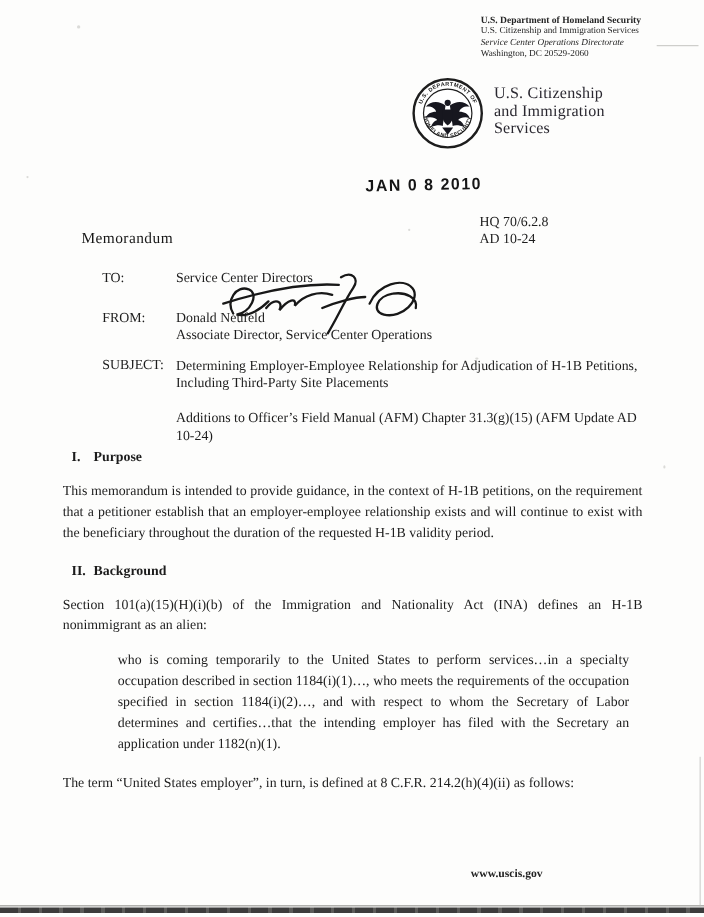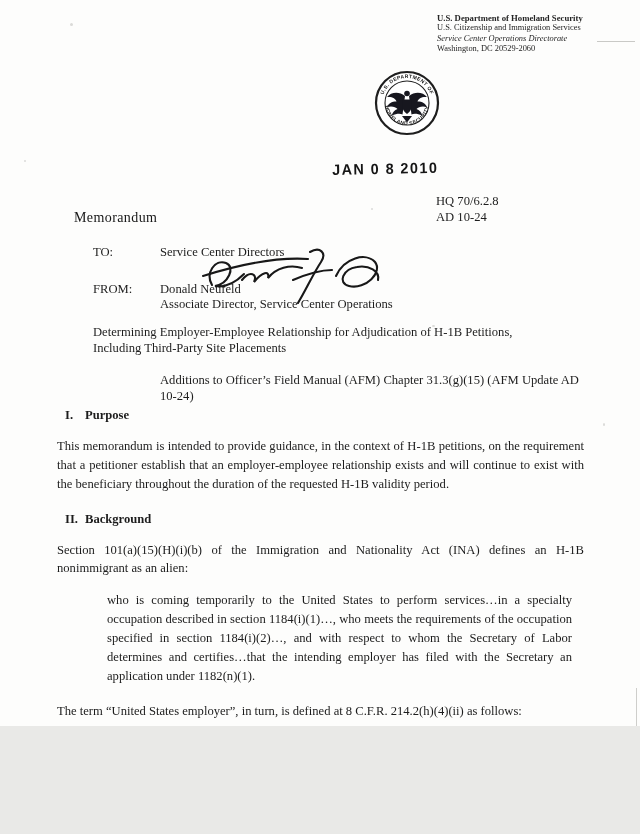--- a/index.html
+++ b/index.html
@@ -1,18 +1,18 @@
 <!DOCTYPE html>
 <html><head>
 <meta charset="utf-8">
 <style>
   html,body{margin:0;padding:0;background:#e9e9e7;}
   .page{
     position:relative;
-    width:640px;height:726px;
+    width:640px;height:834px;
     background:#fdfdfc;
     overflow:hidden;
     font-family:"Liberation Serif", serif;
     color:#1c1c1c;
     margin:0 auto;
   }
   
   .hdr-block{
     position:absolute;left:437px;top:13px;width:195px;
     font-size:8.4px;line-height:10.4px;color:#252525;
@@ -122,20 +122,25 @@
       <g fill="#17171f">
         <circle cx="33" cy="23.5" r="2.8"></circle>
         <path d="M31,26 C25,21 17,22 13,27 C18.5,26.5 21.5,28.5 22.5,31.5 C17.5,31.5 14.5,33.5 13,37 C18,35.8 21.5,36.8 23.5,39 C20.5,40 18.5,42.5 17.8,45.5 C22.5,43.5 26.5,43.5 28.5,44.5 Z"></path>
         <path d="M35,26 C41,21 49,22 53,27 C47.5,26.5 44.5,28.5 43.5,31.5 C48.5,31.5 51.5,33.5 53,37 C48,35.8 44.5,36.8 42.5,39 C45.5,40 47.5,42.5 48.2,45.5 C43.5,43.5 39.5,43.5 37.5,44.5 Z"></path>
         <path d="M28.5,29.5 h9 v7.5 c0,4 -4.5,7 -4.5,7 c0,0 -4.5,-3 -4.5,-7 Z"></path>
         <path d="M28,46 l5,6.5 l5,-6.5 Z"></path>
       </g>
     </svg>
   </div>
 
+  <div class="logo-text">
+    <div>U.S. Citizenship</div>
+    <div>and Immigration</div>
+    <div>Services</div>
+  </div>
 
   <div class="date-stamp">JAN 0 8 2010</div>
   <div class="ref-block">
     <div>HQ 70/6.2.8</div>
     <div>AD 10-24</div>
   </div>
 
   <div class="memo-title">Memorandum</div>
 
   <div class="meta">
@@ -144,20 +149,21 @@
       <span class="val">Service Center Directors</span>
     </div>
     <div class="row row-from">
       <span class="lbl">FROM:</span>
       <span class="val">
         <span>Donald Neufeld</span><br>
         <span>Associate Director, Service Center Operations</span>
       </span>
     </div>
     <div class="row row-subject">
+      <span class="lbl">SUBJECT:</span>
       <span class="val">Determining Employer-Employee Relationship for Adjudication of H-1B Petitions, Including Third-Party Site Placements</span>
     </div>
     <div class="row">
       <span class="lbl"></span>
       <span class="val subject-para2">Additions to Officer’s Field Manual (AFM) Chapter 31.3(g)(15) (AFM Update AD 10-24)</span>
     </div>
   </div>
 
   <div class="signature">
     <svg width="192" height="62" viewBox="0 0 192 62">

